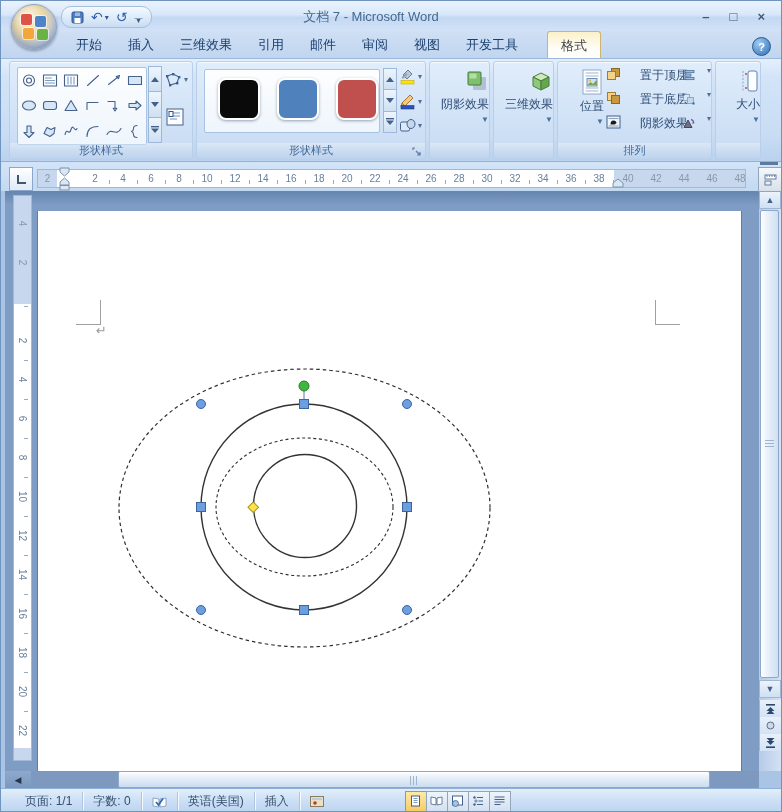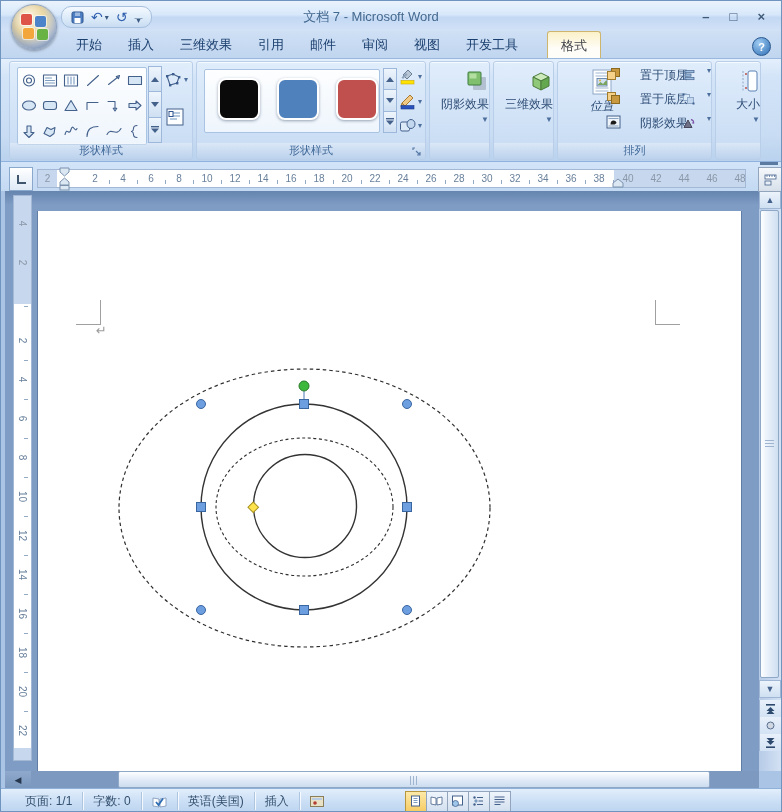--- a/index.html
+++ b/index.html
@@ -369,21 +369,21 @@
           </svg>
           <span class="bb-label">三维效果</span>
           <span class="dd">▼</span>
         </div>
       </div>
       <div class="grp-label"></div>
     </div>
 
     <div class="grp" style="width:153px;">
       <div class="grp-body">
-        <div class="bigbtn" style="position:absolute;left:14px;top:0;width:42px;font-style:italic;">
+        <div class="bigbtn" style="position:absolute;left:4px;top:0;width:42px;">
           <svg width="24" height="26" viewBox="0 0 24 26">
             <rect x="3" y="1" width="18" height="24" fill="#fdfeff" stroke="#8fa8c8"></rect>
             <path d="M5.5 4h13M5.5 7h13M5.5 19h13M5.5 22h13" stroke="#9fb6d2" stroke-width="1.2"></path>
             <rect x="7" y="9.5" width="10" height="7.5" fill="#cfe0f0" stroke="#6e8cb0"></rect>
             <path d="M7.5 16l3-3 2.5 2 3-3.5 1 1v3.5z" fill="#7aa35f"></path>
             <circle cx="10" cy="11.5" r="1" fill="#e2b13c"></circle>
           </svg>
           <span class="bb-label">位置</span>
           <span class="dd">▼</span>
         </div>

